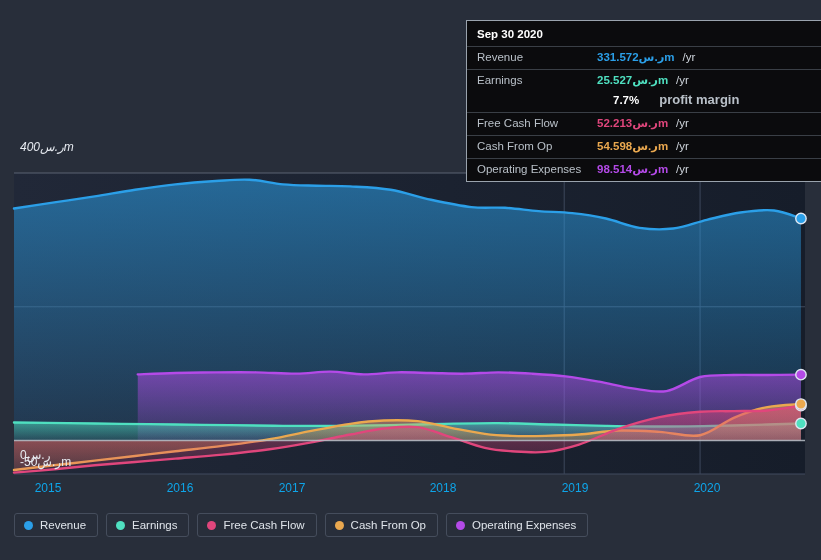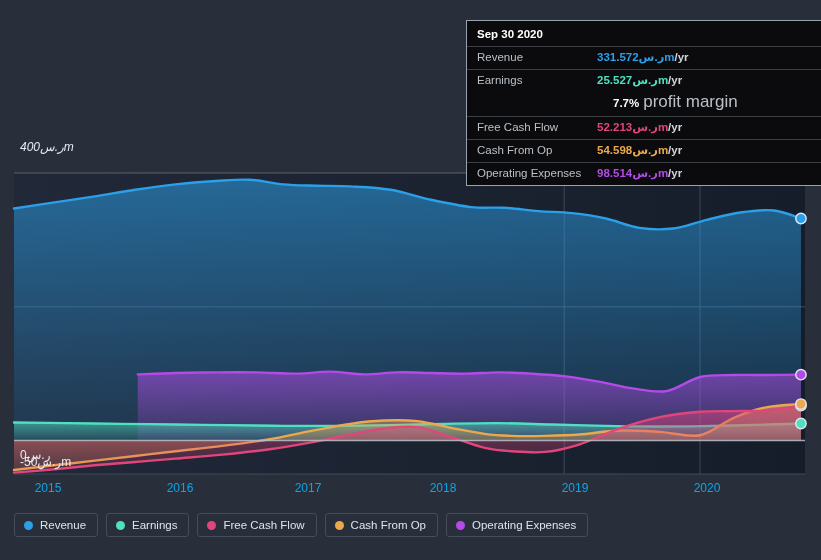--- a/index.html
+++ b/index.html
@@ -43,22 +43,22 @@
   .tt-row{
     display:flex;align-items:baseline;
     border-top:1px solid #3a3f46;
     padding:3px 10px 3px 10px;min-height:16px;
   }
   .tt-row.sub{border-top:none;padding-top:0;padding-bottom:4px;padding-left:26px;}
   .tt-label{
     color:#b9c0c8;font-size:11.5px;width:120px;flex:0 0 120px;
   }
   .tt-val{font-size:11.5px;font-weight:bold;}
-  .tt-unit{color:#cfd5dc;font-size:11.5px;font-weight:bold;margin-left:0;}
-  .tt-margin-txt{color:#b9c0c8;font-size:17px;font-weight:normal;margin-left:4px;}
+  .tt-unit{color:#cfd5dc;font-size:11.5px;font-weight:normal;margin-left:8px;}
+  .tt-margin-txt{color:#b9c0c8;font-size:13px;font-weight:bold;margin-left:20px;}
 
   
   .legend{
     position:absolute;left:14px;top:513px;
     display:flex;gap:8px;align-items:center;
   }
   .lg-item{
     display:flex;align-items:center;gap:7px;
     border:1px solid #454d5c;border-radius:3px;
     padding:5px 11px 5px 9px;
@@ -131,21 +131,21 @@
         <circle cx="800.9642857142893" cy="374.66063555555553" r="5.2" fill="#b44ae8" stroke="#dfe7f2" stroke-width="1.4"></circle>
       </svg>
   </div>
 
   <div class="ylab top">400ر.سm</div>
   <div class="ylab zero">0ر.س</div>
   <div class="ylab neg">-50ر.سm</div>
 
   <div class="xlab" style="left:48px">2015</div>
   <div class="xlab" style="left:180px">2016</div>
-  <div class="xlab" style="left:308px">2017</div>
+  <div class="xlab" style="left:292px">2017</div>
   <div class="xlab" style="left:443px">2018</div>
   <div class="xlab" style="left:575px">2019</div>
   <div class="xlab" style="left:707px">2020</div>
 
   <div class="tooltip">
     <div class="tt-title">Sep 30 2020</div>
 
     <div class="tt-row">
       <span class="tt-label">Revenue</span>
       <span class="tt-val" style="color:#2b9fe8">331.572ر.سm</span>

